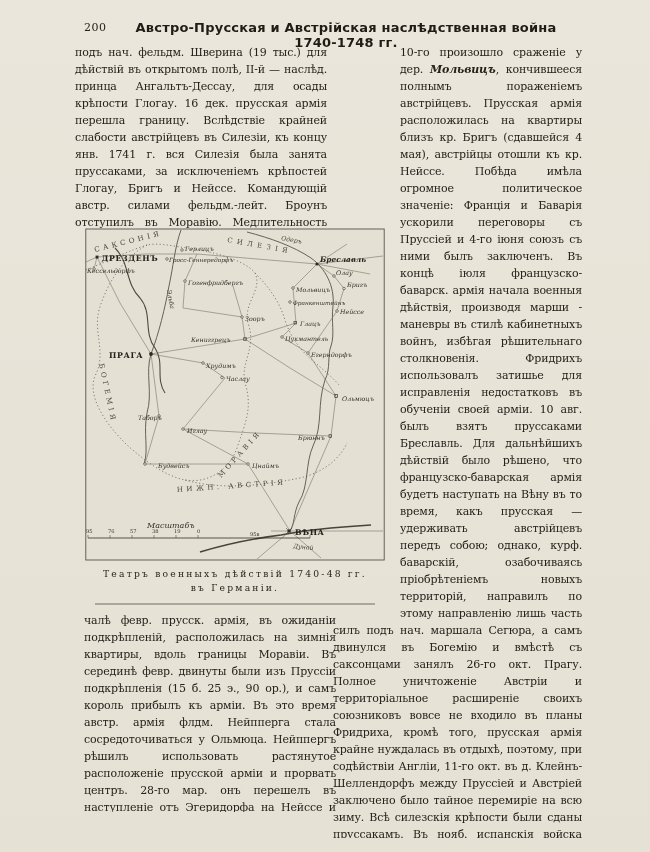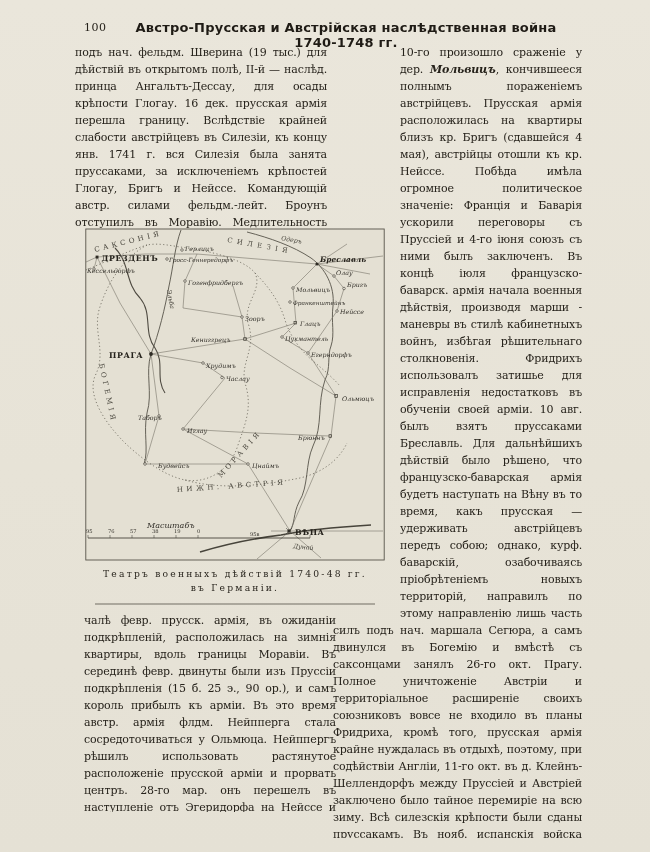--- a/index.html
+++ b/index.html
@@ -46,21 +46,21 @@
   .cap-dot{fill:#2e2b24;}
   .scalebar{stroke:#33302a;stroke-width:0.8;}
   .tick{stroke:#33302a;stroke-width:0.5;}
   .cap-rule{stroke:#3c3931;stroke-width:0.7;}
 </style>
 </head>
 <body>
 
 <div class="page">
 
-  <div class="page-num">100</div>
+  <div class="page-num">200</div>
   <div class="page-title">Австро-Прусская и Австрійская наслѣдственная война 1740-1748 гг.</div>
 
   <div class="textblock tb-left-top">подъ нач. фельдм. Шверина (19 тыс.) для дѣйствій въ открытомъ полѣ, II-й — наслѣд. принца Ангальтъ-Дессау, для осады крѣпости Глогау. 16 дек. прусская армія перешла границу. Вслѣдствіе крайней слабости австрійцевъ въ Силезіи, къ концу янв. 1741 г. вся Силезія была занята пруссаками, за исключеніемъ крѣпостей Глогау, Бригъ и Нейссе. Командующій австр. силами фельдм.-лейт. Броунъ отступилъ въ Моравію. Медлительность французовъ и саксонцевъ, рѣшительный отказъ Маріи-Терезіи уступить добровольно Силезію и вѣсти о формированіи въ предѣлахъ Венгріи сильной арміи создавали для Фридриха неожиданную обстановку. Въ на-</div>
 
   <div class="textblock tb-right">
     <div class="map-spacer"></div>
     <span>10-го произошло сраженіе у дер. </span><span class="em-battle">Мольвицъ</span><span>, кончившееся полнымъ пораженіемъ австрійцевъ. Прусская армія расположилась на квартиры близъ кр. Бригъ (сдавшейся 4 мая), австрійцы отошли къ кр. Нейссе. Побѣда имѣла огромное политическое значеніе: Франція и Баварія ускорили переговоры съ Пруссіей и 4-го іюня союзъ съ ними былъ заключенъ. Въ концѣ іюля французско-баварск. армія начала военныя дѣйствія, производя марши - маневры въ стилѣ кабинетныхъ войнъ, избѣгая рѣшительнаго столкновенія. Фридрихъ использовалъ затишье для исправленія недостатковъ въ обученіи своей арміи. 10 авг. былъ взятъ пруссаками Бреславль. Для дальнѣйшихъ дѣйствій было рѣшено, что французско-баварская армія будетъ наступать на Вѣну въ то время, какъ прусская — удерживать австрійцевъ передъ собою; однако, курф. баварскій, озабочиваясь пріобрѣтеніемъ новыхъ территорій, направилъ по этому направленію лишь часть силъ подъ нач. маршала Сегюра, а самъ двинулся въ Богемію и вмѣстѣ съ саксонцами занялъ 26-го окт. Прагу. Полное уничтоженіе Австріи и территоріальное расширеніе своихъ союзниковъ вовсе не входило въ планы Фридриха, кромѣ того, прусская армія крайне нуждалась въ отдыхѣ, поэтому, при содѣйствіи Англіи, 11-го окт. въ д. Клейнъ-Шеллендорфъ между Пруссіей и Австріей заключено было тайное перемиріе на всю зиму. Всѣ силезскія крѣпости были сданы пруссакамъ. Въ нояб. испанскія войска герц. Монтемаръ вступили въ герцогство Миланское, т. обр. война началась и на итал. театрѣ. Освободившись на время отъ Пруссіи, Австрія обратила всѣ свои силы противъ французовъ и баварцевъ. Въ концѣ дек. армія Кевенгюлера осадила Сегюра въ Линцѣ и принудила его 24-го янв. къ сдачѣ (въ день избранія курфюрста баварскаго императоромъ подъ именемъ Карла VII); вскорѣ сдалась и крѣп. Пассау. Бездѣятельность прусской арміи дольше продолжаться не могла; Фридрихъ прервалъ перемиріе и въ началѣ февр. 1742 г., сосредоточивъ часть своихъ силъ и саксонцевъ къ Ольмюцу, перешелъ въ наступленіе. Планъ былъ слѣдующій: Фридрихъ съ 40 тыс. долженъ былъ наступать въ Нижн. Австрію, французы и баварцы — вдоль Дуная на Вѣну. Прусская армія двинулась отъ Ольмюца черезъ Иглау и Брюннъ на Вѣну. 15-го февр. былъ занятъ Иглау; австрійцы подъ нач. ген. Лобковица отошли къ Будвейсу. Въ это время начался разладъ между королемъ и саксонцами; послѣдніе считали, не безъ основанія, дальнѣйшее движеніе къ Вѣнѣ крайне опаснымъ. 20-го прусскія передовыя части подошли на одинъ переходъ къ Вѣнѣ, армія занимала фронтъ Иглау-Цнаймъ - Никольсбургъ. Выдвинутое положеніе становилось опаснымъ: въ Венгріи собиралась армія, Кевенгюллеръ подходилъ къ Кремсу.</span>
   </div>
 
   <div class="textblock tb-left-bottom">чалѣ февр. прусск. армія, въ ожиданіи подкрѣпленій, расположилась на зимнія квартиры, вдоль границы Моравіи. Въ серединѣ февр. двинуты были изъ Пруссіи подкрѣпленія (15 б. 25 э., 90 ор.), и самъ король прибылъ къ арміи. Въ это время австр. армія флдм. Нейпперга стала сосредоточиваться у Ольмюца. Нейппергъ рѣшилъ использовать растянутое расположеніе прусской арміи и прорвать центръ. 28-го мар. онъ перешелъ въ наступленіе отъ Эгеридорфа на Нейссе и Бригъ. Фридрихъ рѣшилъ, отступая на с., сосредоточить свои силы и разбить австрійцевъ. 5-го апр. австрійцы вступили въ Нейссе, — искуснымъ фланговымъ маршемъ Фридрихъ избѣжалъ пораженія по частямъ и къ 9-му сосредоточилъ у Олау большую часть своихъ силъ.</div>

